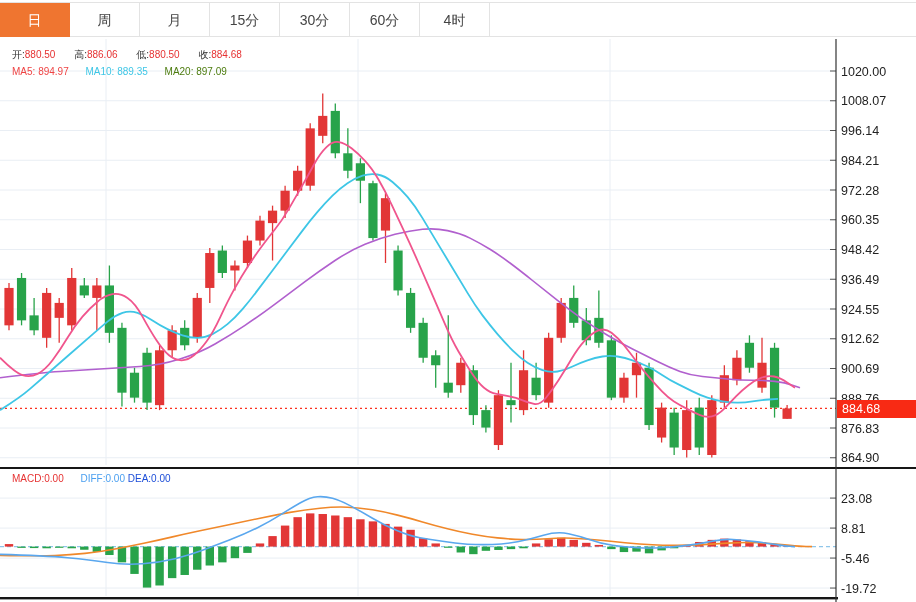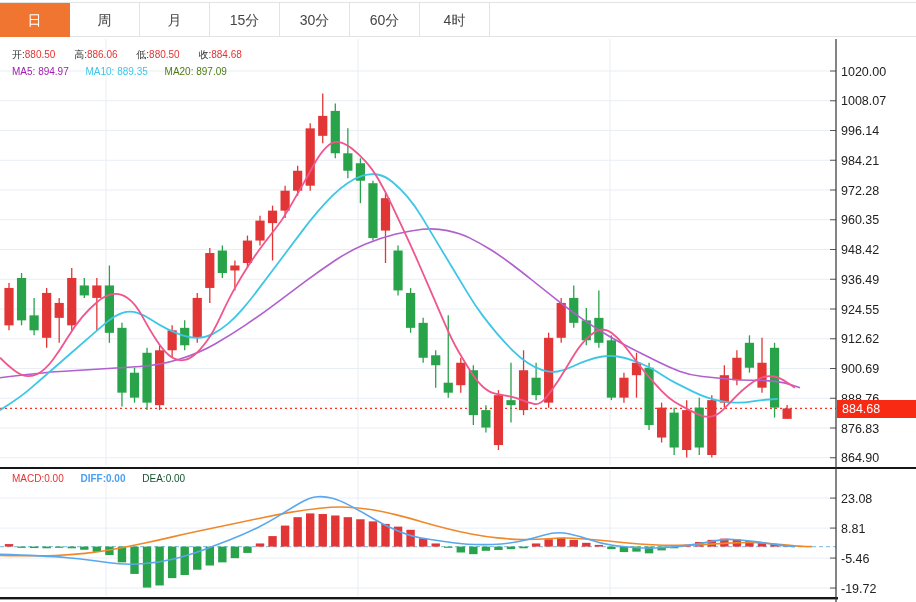--- a/index.html
+++ b/index.html
@@ -11,27 +11,27 @@
           display:flex;z-index:3;background:#fff;box-sizing:border-box;}
   .tab{width:70px;height:34px;line-height:34px;text-align:center;font-size:14px;
        color:#444;border-right:1px solid #e3e3e3;cursor:pointer;box-sizing:border-box;}
   .tab.active{background:#ef7530;color:#fff;border-right:1px solid #ef7530;}
   
   .row{position:absolute;left:12px;font-size:10px;z-index:2;white-space:nowrap;}
   .ohlc-row{top:48px;color:#333;}
   .ohlc-row b{font-weight:normal;color:#333;}
   .ohlc-row .v{color:#e63232;margin-right:16px;}
   .ma-row{top:66px;}
-  .ma-row .ma5{color:#a21caf;margin-right:14px;}
+  .ma-row .ma5{color:#ef4444;margin-right:14px;}
   .ma-row .ma10{color:#3ec6e6;margin-right:14px;}
   .ma-row .ma20{color:#4d7c0f;text-align:right;}
   .macd-row{top:473px;}
   .macd-row .m{color:#e63232;margin-right:14px;}
-  .macd-row .d{color:#4a9ff0;margin-right:14px;font-weight:bold;}
-  .macd-row .a{color:#14532d;}
+  .macd-row .d{color:#4a9ff0;}
+  .macd-row .a{color:#1d4ed8;}
   
   #chart-svg{position:absolute;left:0;top:0;z-index:1;}
   
   .price-badge{position:absolute;left:837px;top:400px;width:75px;height:18px;
                background:#f82a14;color:#fff;font-size:12.5px;line-height:18px;
                padding-left:5px;z-index:2;}
 </style>
 </head>
 <body>
 

